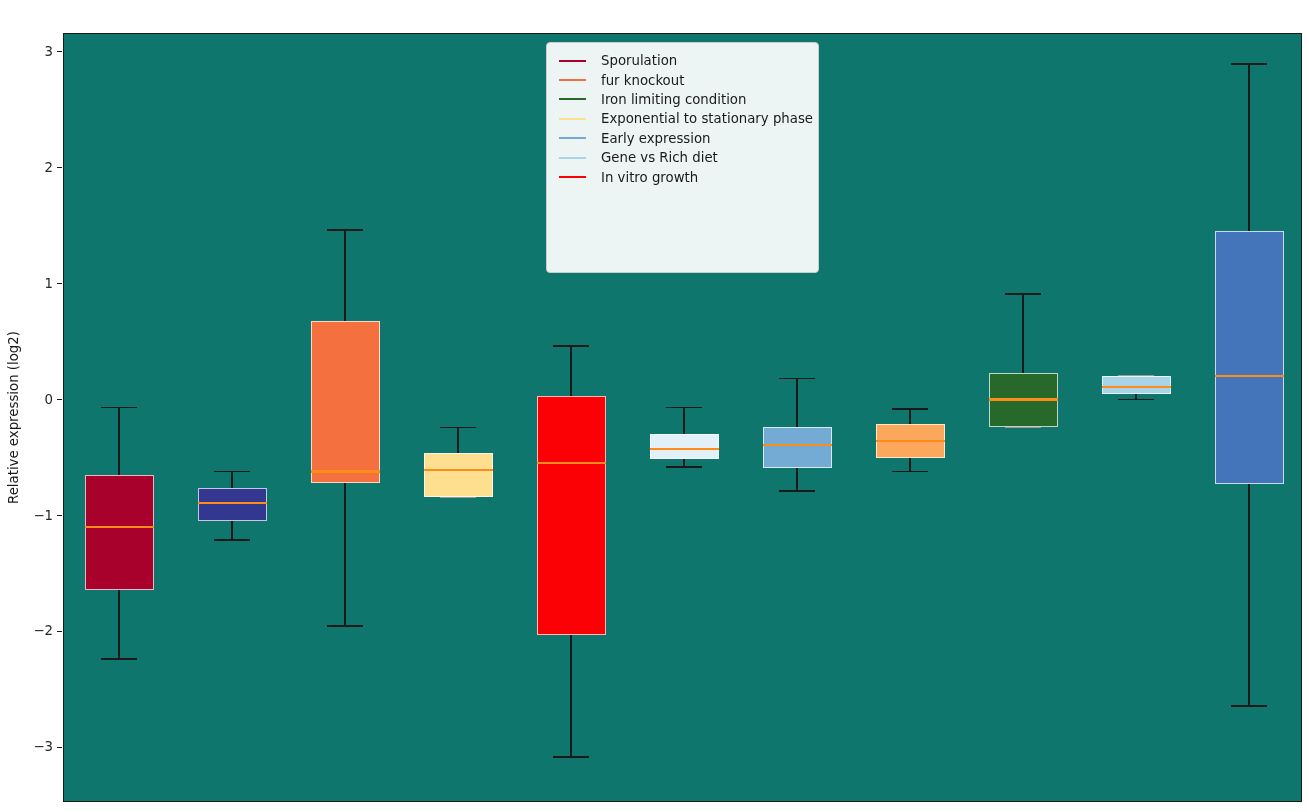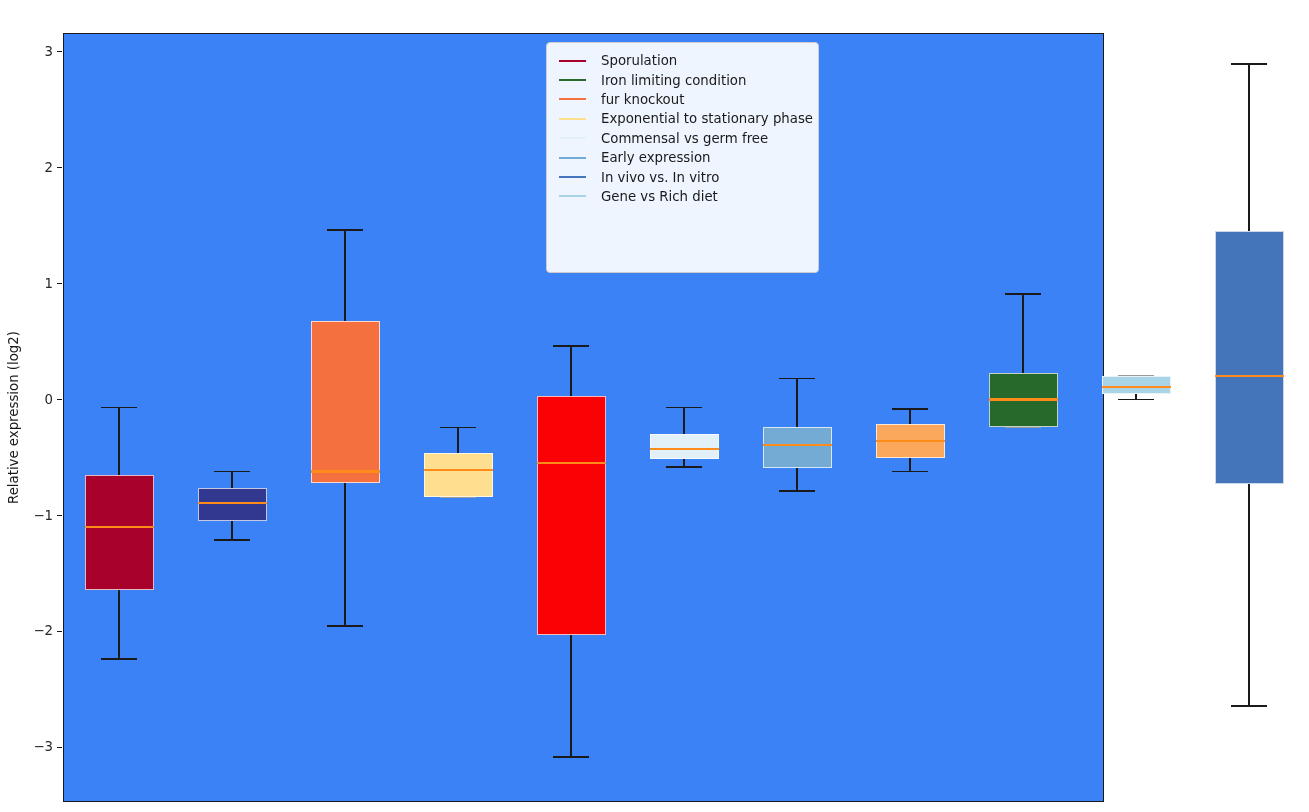--- a/index.html
+++ b/index.html
@@ -1,21 +1,21 @@
 <!DOCTYPE html>
 <html><head>
 <meta charset="utf-8">
 <style>
   html,body { margin:0; padding:0; background:#ffffff; }
   body { width:1309px; height:812px; font-family:"DejaVu Sans","Liberation Sans",sans-serif; position:relative; overflow:hidden; }
   .figure { position:absolute; left:0; top:0; width:1309px; height:812px; background:#ffffff; }
   .chart-title { position:absolute; left:0; top:7px; width:1309px; text-align:center; font-size:16px; color:#1a1a1a; }
   .ylabel { position:absolute; left:6px; top:33px; height:769px; writing-mode:vertical-rl; transform:rotate(180deg);
             display:flex; align-items:center; justify-content:center; font-size:13.3px; color:#1a1a1a; }
-  .plot-area { position:absolute; left:63px; top:33px; width:1041px; height:769px; border:1px solid #1a1a1a; box-sizing:border-box; background:#3b82f6; }
+  .plot-area { position:absolute; left:63px; top:33px; width:1239px; height:769px; border:1px solid #1a1a1a; box-sizing:border-box; background:#0f766e; }
   .ytick-label { position:absolute; width:42px; text-align:right; font-size:13.3px; color:#262626; line-height:18px; }
   .ytick-mark { position:absolute; width:5px; height:1.3px; background:#1a1a1a; }
   .whisker-line { position:absolute; width:1.5px; background:#1a1a1a; }
   .whisker-cap { position:absolute; height:1.7px; }
   .box-rect { position:absolute; box-sizing:border-box; border:1.5px solid rgba(255,255,255,0.72); }
   .median-line { position:absolute; height:2.2px; }
   .legend { position:absolute; left:482px; top:8px; width:273px; height:231px; box-sizing:border-box;
             border:1px solid #cccccc; border-radius:4px; background:rgba(255,255,255,0.92); padding:8px 0 0 0; }
   .legend-item { display:flex; align-items:center; height:19.4px; }
   .legend-swatch { width:27px; height:2px; margin-left:12px; margin-right:15px; flex:0 0 27px; }
@@ -26,46 +26,42 @@
 
 <div class="figure">
   <div class="ylabel">Relative expression (log2)</div>
   <div class="plot-area">
     <div class="legend" id="legend">
         <div class="legend-item">
           <div class="legend-swatch" style="background: rgb(167, 1, 44);"></div>
           <div class="legend-label">Sporulation</div>
         </div>
         <div class="legend-item">
+          <div class="legend-swatch" style="background: rgb(244, 113, 63);"></div>
+          <div class="legend-label">fur knockout</div>
+        </div>
+        <div class="legend-item">
           <div class="legend-swatch" style="background: rgb(38, 105, 43);"></div>
           <div class="legend-label">Iron limiting condition</div>
-        </div>
-        <div class="legend-item">
-          <div class="legend-swatch" style="background: rgb(244, 113, 63);"></div>
-          <div class="legend-label">fur knockout</div>
         </div>
         <div class="legend-item">
           <div class="legend-swatch" style="background: rgb(253, 223, 143);"></div>
           <div class="legend-label">Exponential to stationary phase</div>
         </div>
         <div class="legend-item">
-          <div class="legend-swatch" style="background: rgb(226, 240, 247);"></div>
-          <div class="legend-label">Commensal vs germ free</div>
-        </div>
-        <div class="legend-item">
           <div class="legend-swatch" style="background: rgb(116, 171, 212);"></div>
           <div class="legend-label">Early expression</div>
         </div>
         <div class="legend-item">
-          <div class="legend-swatch" style="background: rgb(68, 116, 185);"></div>
-          <div class="legend-label">In vivo vs. In vitro</div>
+          <div class="legend-swatch" style="background: rgb(169, 212, 232);"></div>
+          <div class="legend-label">Gene vs Rich diet</div>
         </div>
         <div class="legend-item">
-          <div class="legend-swatch" style="background: rgb(169, 212, 232);"></div>
-          <div class="legend-label">Gene vs Rich diet</div>
+          <div class="legend-swatch" style="background: rgb(251, 1, 5);"></div>
+          <div class="legend-label">In vitro growth</div>
         </div>
       </div>
   </div>
   <div id="yaxis-layer">
       <div class="ytick-mark" style="left: 57px; top: 50.9581px;"></div>
       <div class="ytick-label" style="left: 11px; top: 42.5581px;">3</div>
       <div class="ytick-mark" style="left: 57px; top: 166.946px;"></div>
       <div class="ytick-label" style="left: 11px; top: 158.546px;">2</div>
       <div class="ytick-mark" style="left: 57px; top: 282.934px;"></div>
       <div class="ytick-label" style="left: 11px; top: 274.534px;">1</div>

